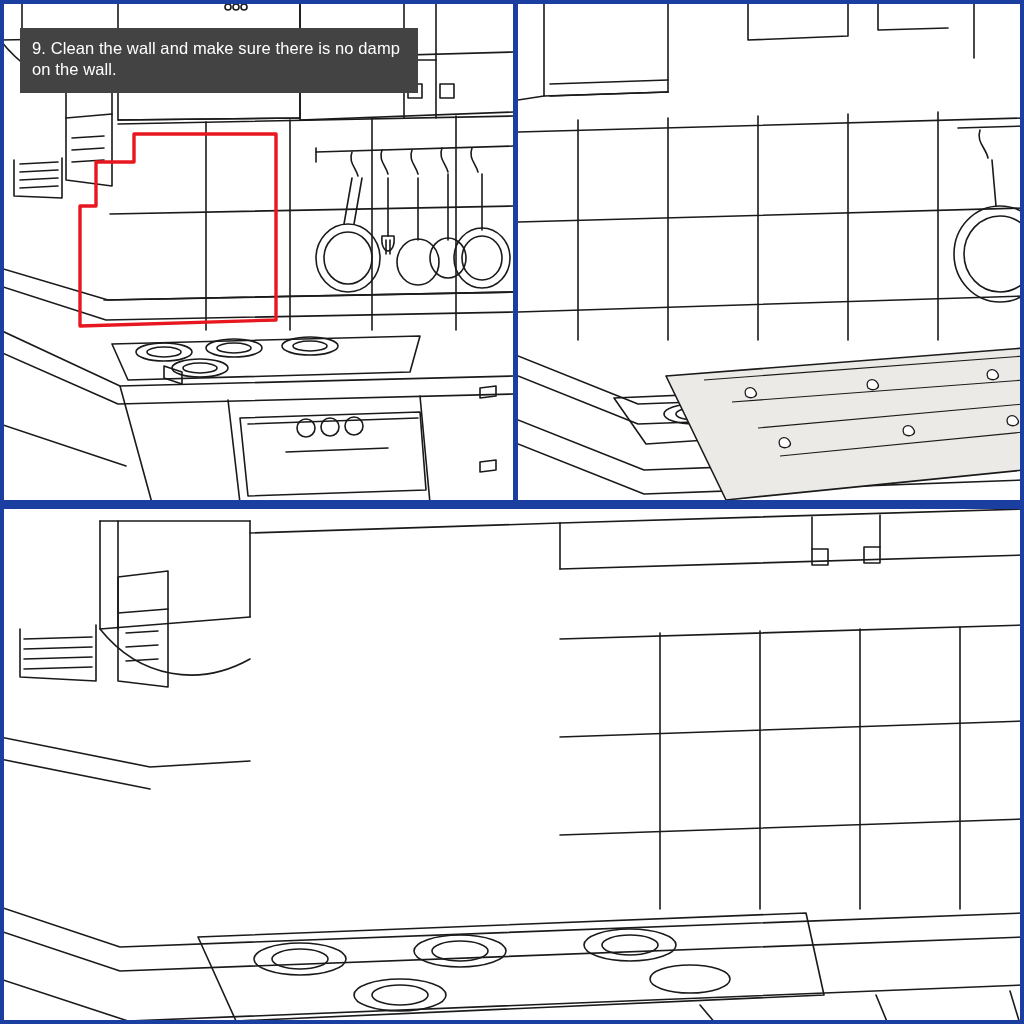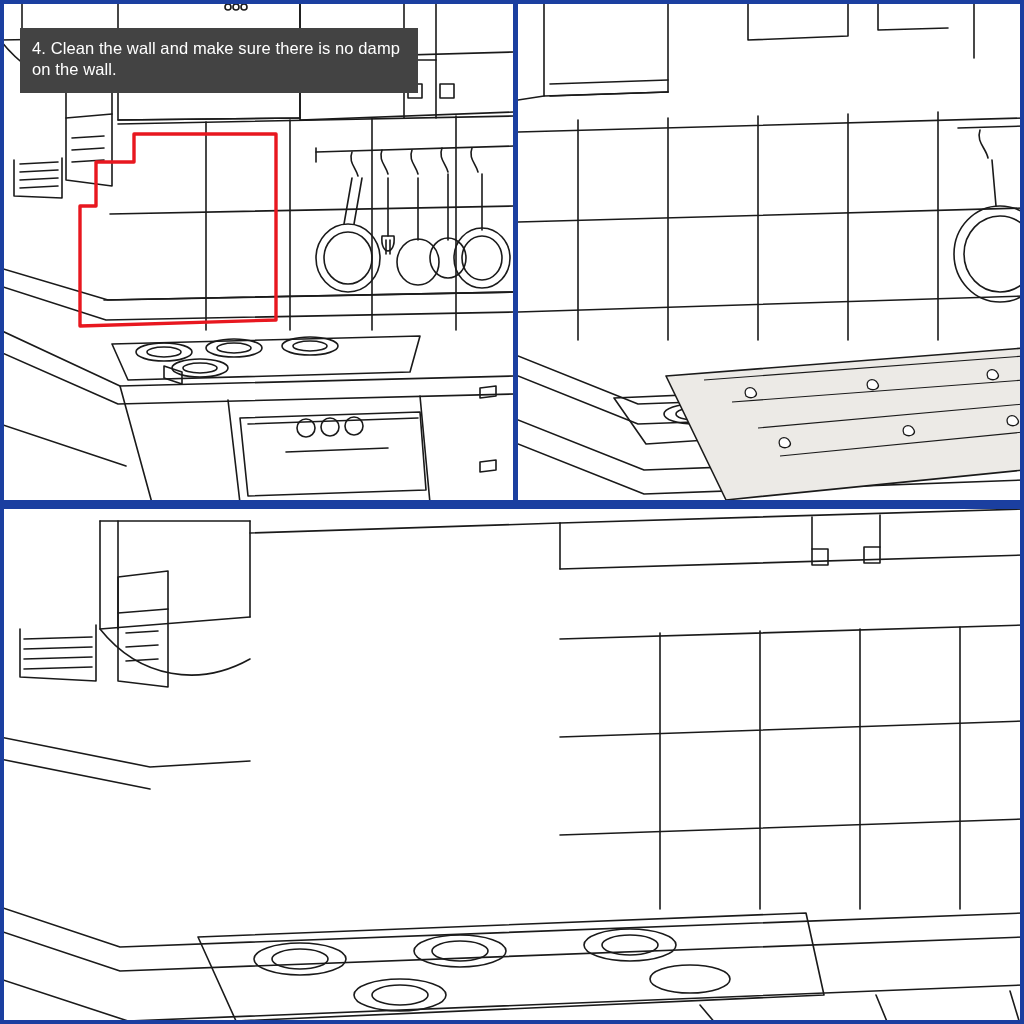--- a/index.html
+++ b/index.html
@@ -161,21 +161,21 @@
           <path d="M286 452 L388 448"></path>
           <path d="M164 366 L182 372 L182 384 L164 378 Z"></path>
           <path d="M480 388 L496 386 L496 396 L480 398 Z"></path>
           <path d="M480 462 L496 460 L496 470 L480 472 Z"></path>
           <path d="M0 424 L126 466"></path>
         </g>
 
         <path d="M80 206 L80 326 L276 320 L276 134 L134 134 L134 162 L96 162 L96 206 Z" fill="none" stroke="#e8171f" stroke-width="3.4" stroke-linejoin="round"></path>
       </svg>
     </div>
-    <div class="caption" id="caption-1">4. Clean the wall and make sure there is no damp on the wall.</div>
+    <div class="caption" id="caption-1">9. Clean the wall and make sure there is no damp on the wall.</div>
   </div>
 
   <div class="panel" id="panel-2">
     <div class="art">
       <svg viewBox="0 0 506 503" preserveAspectRatio="none">
         <g fill="none" stroke="#1a1a1a" stroke-width="1.6" stroke-linecap="round" stroke-linejoin="round">
 
           <path d="M26 0 L26 96 L150 92"></path>
           <path d="M150 0 L150 92"></path>
           <path d="M230 0 L230 40 L330 36 L330 0"></path>

